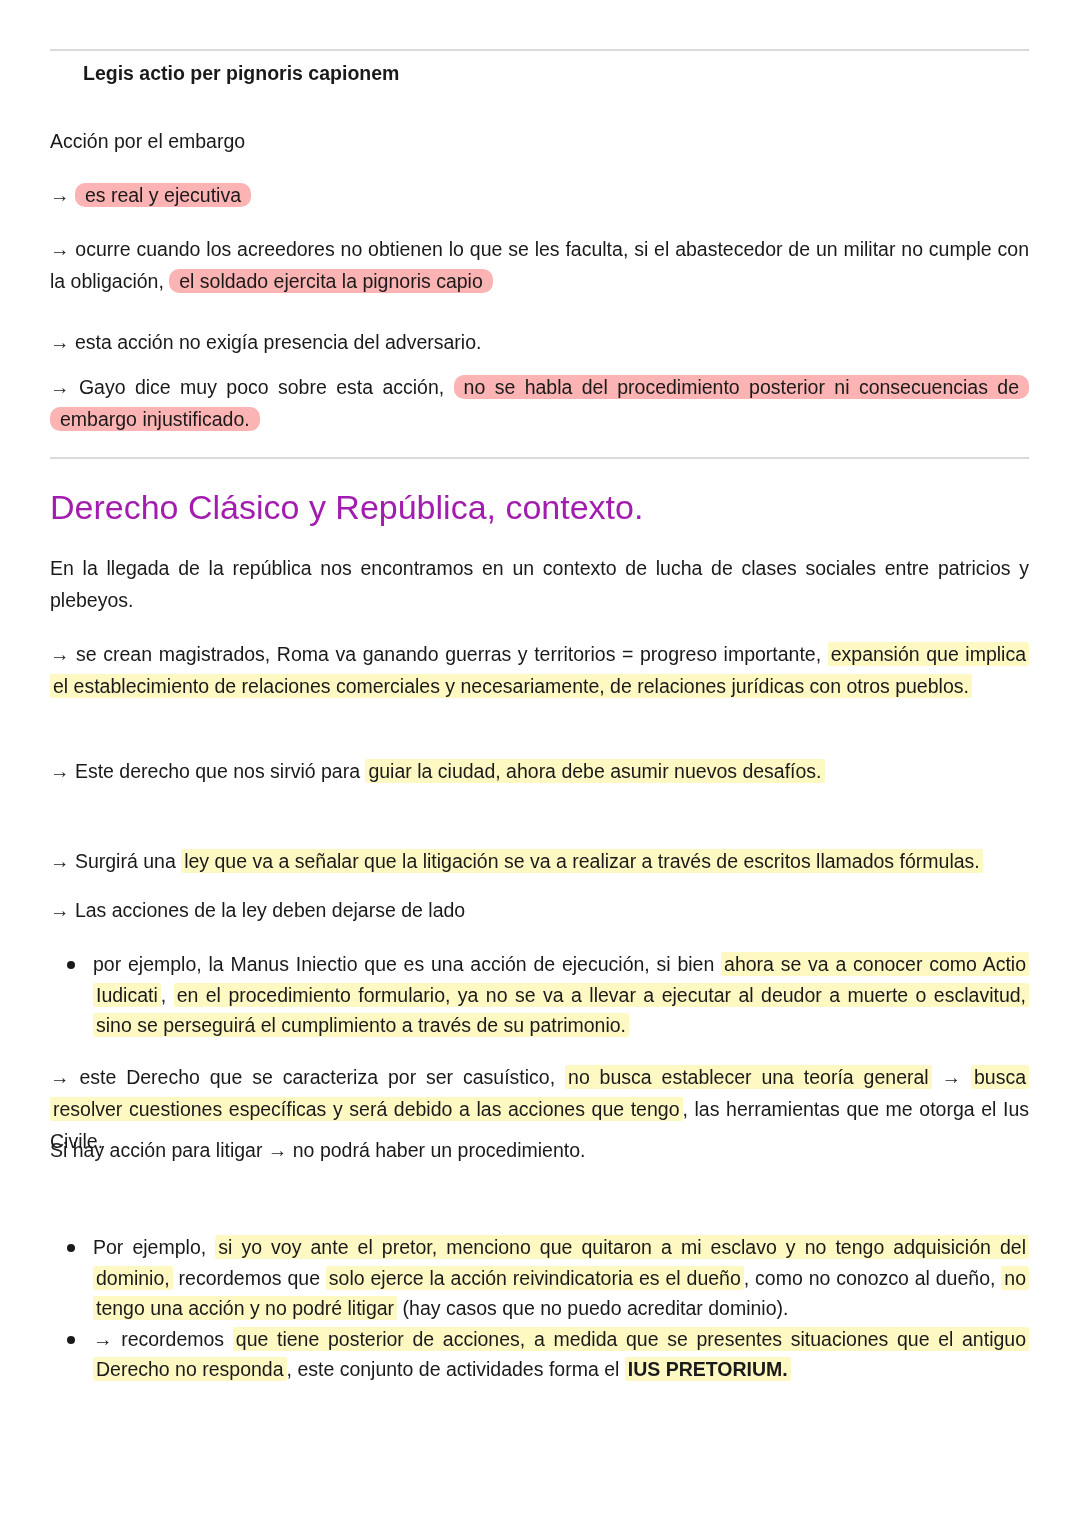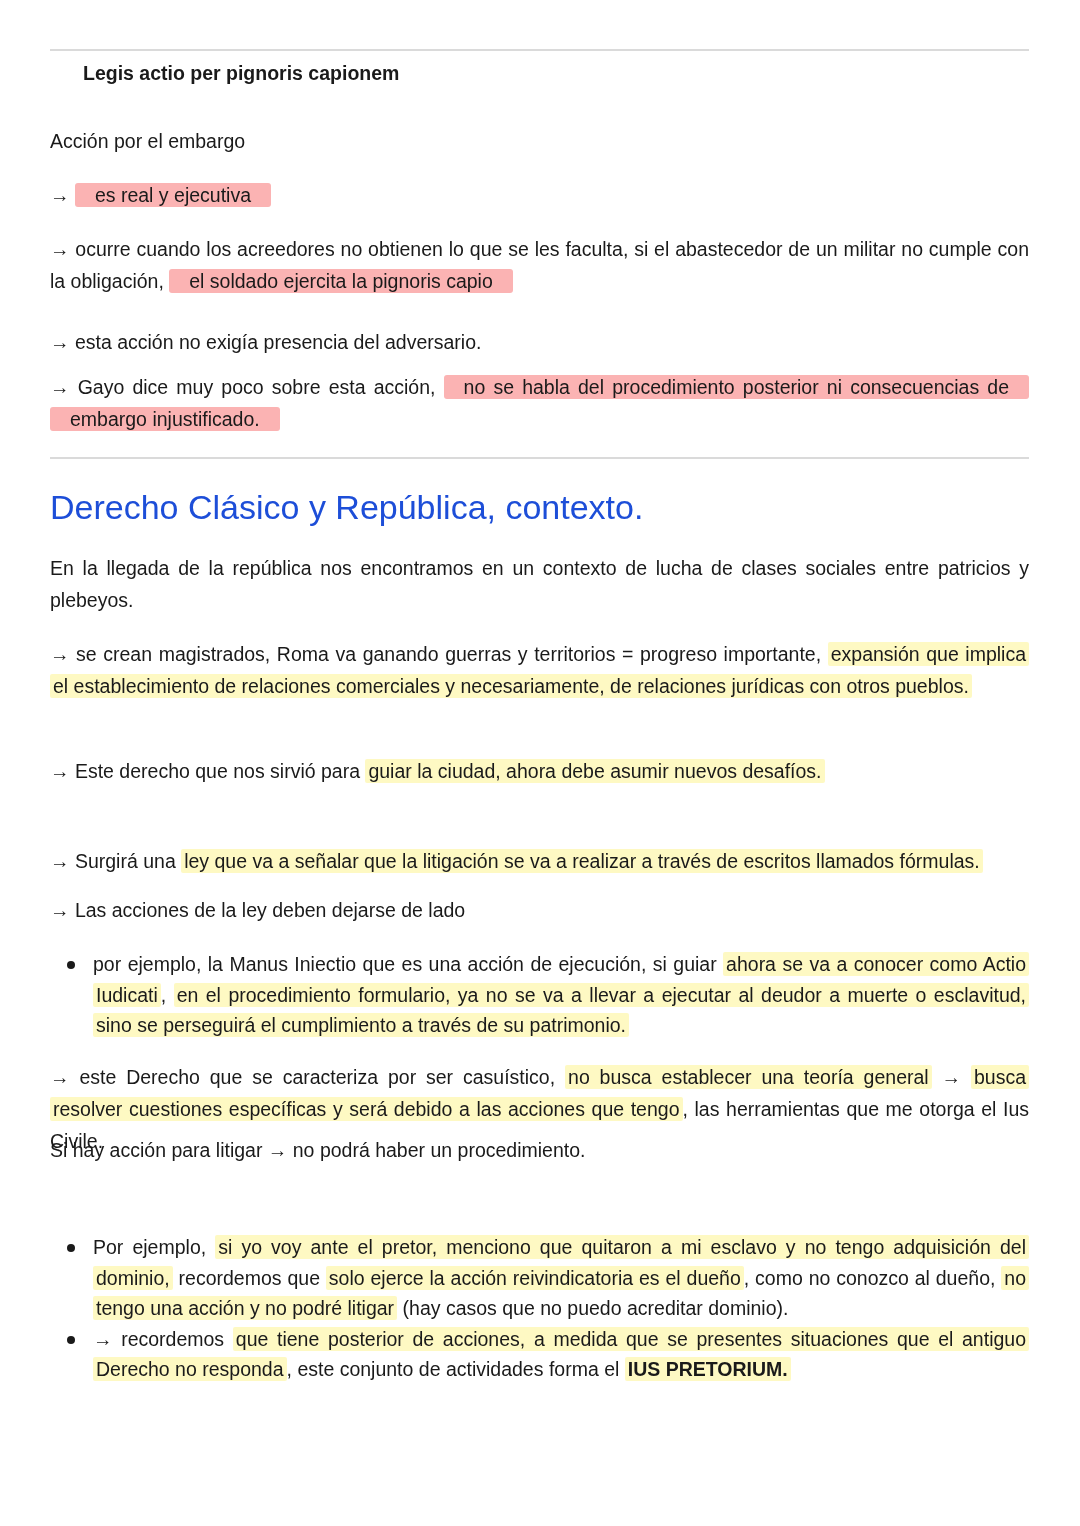--- a/index.html
+++ b/index.html
@@ -20,22 +20,22 @@
     .hr {
       height: 0;
       border-top: 2px solid #dadada;
       margin: 0;
     }
     .hr.top { position: absolute; top: 49px; left: 0; right: 0; }
     .hr.mid { position: absolute; top: 457px; left: 0; right: 0; }
     .blk { position: absolute; left: 0; right: 0; font-size: 19.5px; line-height: 32px; }
     .just { text-align: justify; text-align-last: left; }
     .h3 { font-weight: bold; font-size: 19.5px; }
-    .h2 { font-size: 34px; line-height: 44px; font-weight: normal; color: #1d4ed8; }
-    .hl-red { background: #fbb3b3; border-radius: 3px; padding: 1px 20px; -webkit-box-decoration-break: clone; box-decoration-break: clone; }
+    .h2 { font-size: 34px; line-height: 44px; font-weight: normal; color: #a21caf; }
+    .hl-red { background: #fbb3b3; border-radius: 10px; padding: 1px 10px; -webkit-box-decoration-break: clone; box-decoration-break: clone; }
     .hl-yel { background: #fef9c3; border-radius: 2px; padding: 1px 3px; -webkit-box-decoration-break: clone; box-decoration-break: clone; }
     .bold { font-weight: bold; }
     ul.bul { list-style: none; margin: 0; padding: 0 0 0 43px; position: absolute; left: 0; right: 0; }
     ul.bul li { position: relative; font-size: 19.5px; line-height: 30.5px; }
     ul.bul li .dot {
       position: absolute; left: -26px; top: 12px;
       width: 8px; height: 8px; border-radius: 50%; background: #1a1a1a;
     }
   </style>
 </head>
@@ -83,21 +83,21 @@
     <span>→</span><span> Surgirá una </span><span class="hl-yel">ley que va a señalar que la litigación se va a realizar a través de escritos llamados fórmulas.</span>
   </div>
 
   <div class="blk" style="top:894px;">
     <span>→</span><span> Las acciones de la ley deben dejarse de lado</span>
   </div>
 
   <ul class="bul" style="top:949px;">
     <li class="just">
       <span class="dot"></span>
-      <span>por ejemplo, la Manus Iniectio que es una acción de ejecución, si guiar </span><span class="hl-yel">ahora se va a conocer como Actio Iudicati</span><span>, </span><span class="hl-yel">en el procedimiento formulario, ya no se va a llevar a ejecutar al deudor a muerte o esclavitud, sino se perseguirá el cumplimiento a través de su patrimonio.</span>
+      <span>por ejemplo, la Manus Iniectio que es una acción de ejecución, si bien </span><span class="hl-yel">ahora se va a conocer como Actio Iudicati</span><span>, </span><span class="hl-yel">en el procedimiento formulario, ya no se va a llevar a ejecutar al deudor a muerte o esclavitud, sino se perseguirá el cumplimiento a través de su patrimonio.</span>
     </li>
   </ul>
 
   <div class="blk just" style="top:1061px;">
     <span>→</span><span> este Derecho que se caracteriza por ser casuístico, </span><span class="hl-yel">no busca establecer una teoría general</span><span> → </span><span class="hl-yel">busca resolver cuestiones específicas y será debido a las acciones que tengo</span><span>, las herramientas que me otorga el Ius Civile.</span>
   </div>
 
   <div class="blk" style="top:1134px;">Si hay acción para litigar → no podrá haber un procedimiento.</div>
 
   <ul class="bul" style="top:1232px;">

